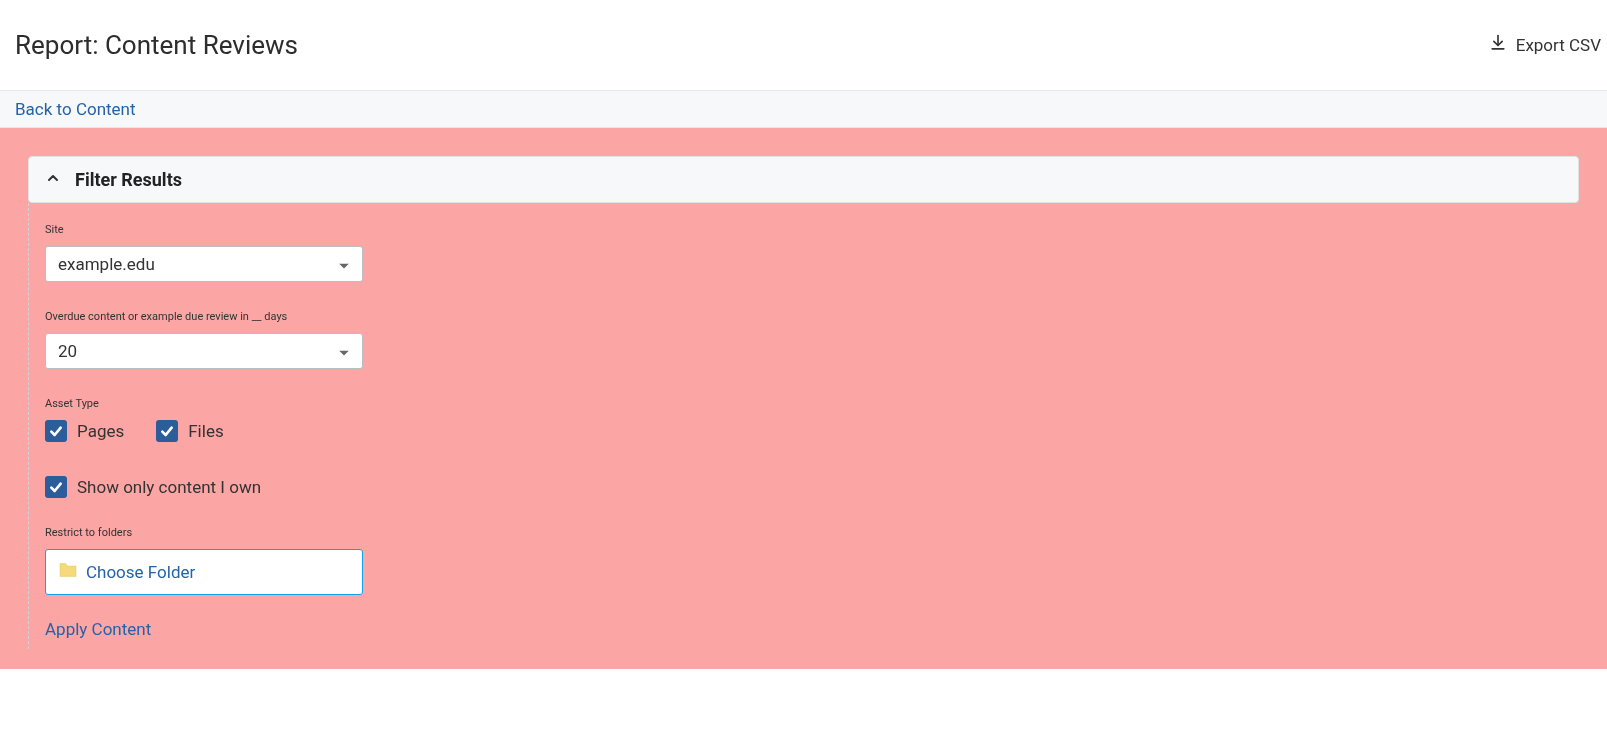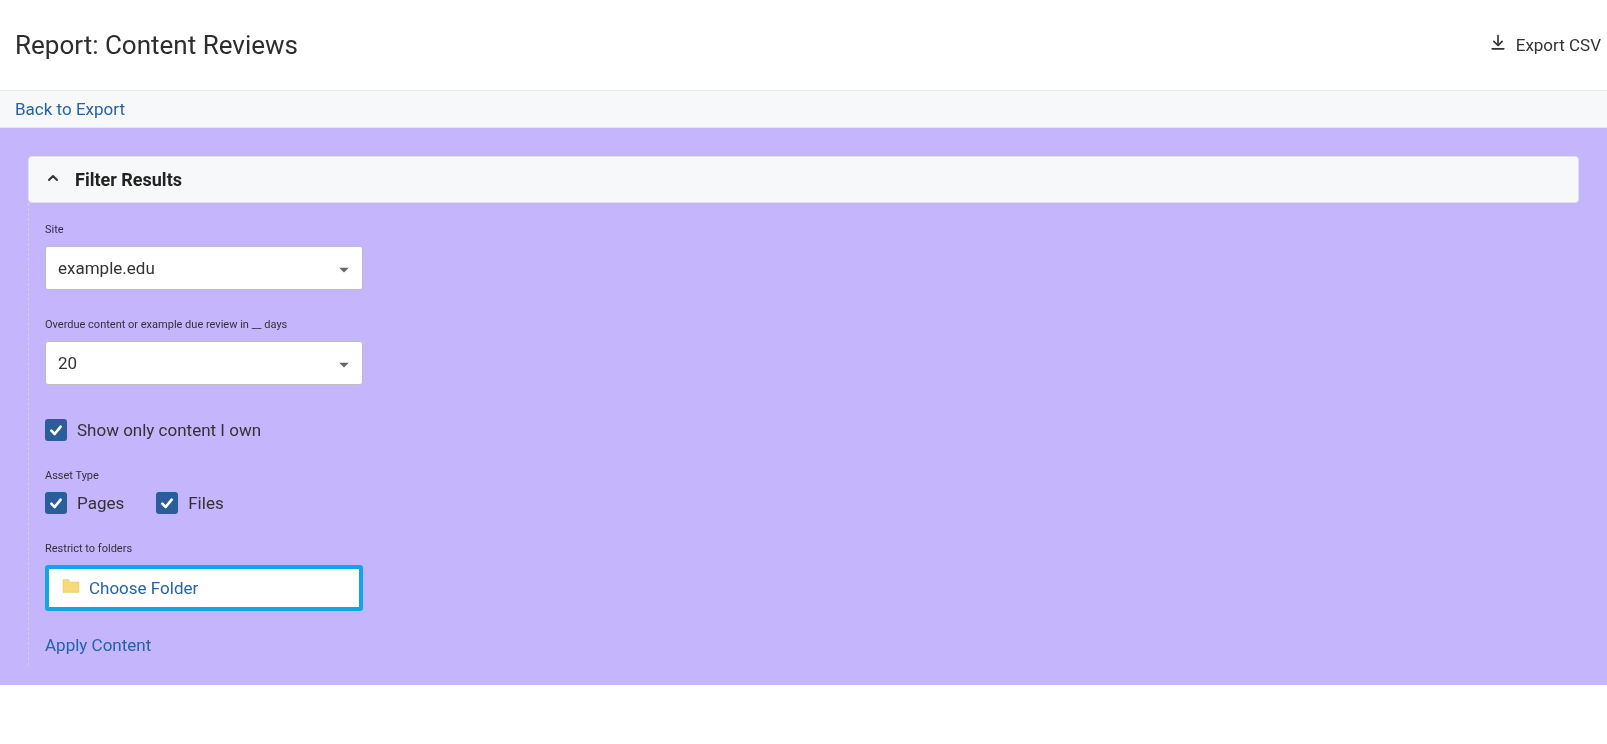--- a/index.html
+++ b/index.html
@@ -34,21 +34,21 @@
     border-top: 1px solid #e5e7eb;
     border-bottom: 1px solid #e5e7eb;
     padding: 8px 15px;
   }
   .back-link {
     color: #2563a8;
     font-size: 17px;
     cursor: pointer;
   }
   .content-area {
-    background: #c4b5fd;
+    background: #fca5a5;
     padding: 28px 28px 20px 28px;
   }
   .filter-panel {
     border: 1px solid #e0e2e6;
     border-radius: 4px;
     background: #f7f8fa;
   }
   .filter-header {
     display: flex;
     align-items: center;
@@ -73,21 +73,21 @@
     color: #333;
     margin-bottom: 10px;
     display: block;
   }
   .select-wrap {
     position: relative;
     width: 318px;
   }
   .select {
     width: 100%;
-    height: 44px;
+    height: 36px;
     border: 1px solid #b9bec5;
     border-radius: 3px;
     background: #fff;
     padding: 0 40px 0 12px;
     font-size: 17px;
     color: #333;
     appearance: none;
     cursor: pointer;
     display: flex;
     align-items: center;
@@ -119,21 +119,21 @@
     display: flex;
     align-items: center;
     justify-content: center;
     flex-shrink: 0;
   }
   .checkbox-box svg { width: 16px; height: 16px; }
   .checkbox-label { font-size: 17px; color: #333; }
   .folder-field {
     width: 318px;
     height: 46px;
-    border: 4px solid #0ea5e9;
+    border: 1px solid #0ea5e9;
     border-radius: 3px;
     background: #fff;
     display: flex;
     align-items: center;
     padding: 0 12px;
     gap: 8px;
     cursor: pointer;
   }
   .folder-icon { width: 20px; height: 16px; flex-shrink: 0; }
   .folder-text {
@@ -160,21 +160,21 @@
         <path d="M12 3 L12 14" stroke-linecap="round"></path>
         <path d="M7 10 L12 15 L17 10" stroke-linecap="round" stroke-linejoin="round"></path>
         <path d="M5 19 L19 19" stroke-linecap="round"></path>
       </svg>
     </span>
     <span>Export CSV</span>
   </div>
 </div>
 
 <div class="subbar">
-  <span class="back-link">Back to Export</span>
+  <span class="back-link">Back to Content</span>
 </div>
 
 <div class="content-area">
   <div class="filter-panel">
     <div class="filter-header">
       <span>
         <svg class="chevron" viewBox="0 0 24 24" fill="none" stroke="#333" stroke-width="3">
           <path d="M6 15 L12 9 L18 15" stroke-linecap="round" stroke-linejoin="round"></path>
         </svg>
       </span>
@@ -198,31 +198,20 @@
 
     <div class="field-group">
       <label class="field-label">Overdue content or example due review in __ days</label>
       <div class="select-wrap">
         <div class="select">20</div>
         <span class="select-caret">
           <svg width="10" height="6" viewBox="0 0 10 6">
               <path d="M0 0 L5 5 L10 0 Z" fill="#666"></path>
             </svg>
         </span>
-      </div>
-    </div>
-
-    <div class="field-group mt-18">
-      <div class="checkbox-item">
-        <span class="checkbox-box">
-          <svg viewBox="0 0 24 24" fill="none" stroke="#fff" stroke-width="4">
-              <path d="M5 13 L10 18 L19 7" stroke-linecap="round" stroke-linejoin="round"></path>
-            </svg>
-        </span>
-        <span class="checkbox-label">Show only content I own</span>
       </div>
     </div>
 
     <div class="field-group">
       <label class="field-label">Asset Type</label>
       <div class="checkbox-row">
         <div class="checkbox-item">
           <span class="checkbox-box">
             <svg viewBox="0 0 24 24" fill="none" stroke="#fff" stroke-width="4">
                 <path d="M5 13 L10 18 L19 7" stroke-linecap="round" stroke-linejoin="round"></path>
@@ -234,20 +223,31 @@
           <span class="checkbox-box">
             <svg viewBox="0 0 24 24" fill="none" stroke="#fff" stroke-width="4">
                 <path d="M5 13 L10 18 L19 7" stroke-linecap="round" stroke-linejoin="round"></path>
               </svg>
           </span>
           <span class="checkbox-label">Files</span>
         </div>
       </div>
     </div>
 
+    <div class="field-group mt-18">
+      <div class="checkbox-item">
+        <span class="checkbox-box">
+          <svg viewBox="0 0 24 24" fill="none" stroke="#fff" stroke-width="4">
+              <path d="M5 13 L10 18 L19 7" stroke-linecap="round" stroke-linejoin="round"></path>
+            </svg>
+        </span>
+        <span class="checkbox-label">Show only content I own</span>
+      </div>
+    </div>
+
     <div class="field-group" style="margin-bottom:10px;">
       <label class="field-label">Restrict to folders</label>
       <div class="folder-field">
         <span>
           <svg class="folder-icon" viewBox="0 0 24 20">
             <path d="M2 2 L9 2 L11 5 L22 5 L22 18 L2 18 Z" fill="#f5d97a" stroke="#d9bb55" stroke-width="0.5"></path>
           </svg>
         </span>
         <span class="folder-text">Choose Folder</span>
       </div>

